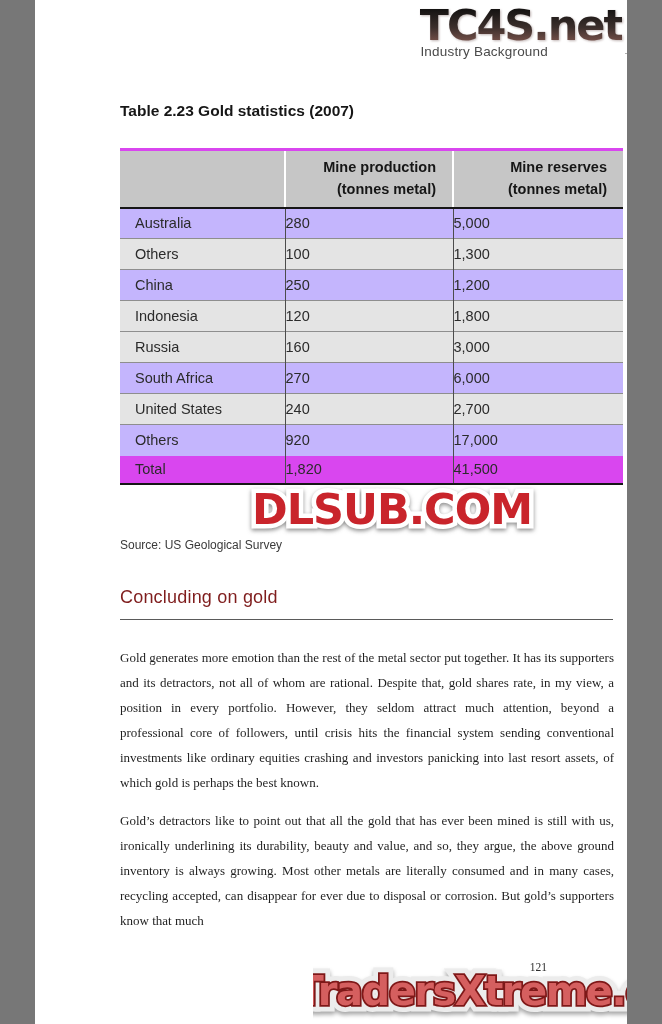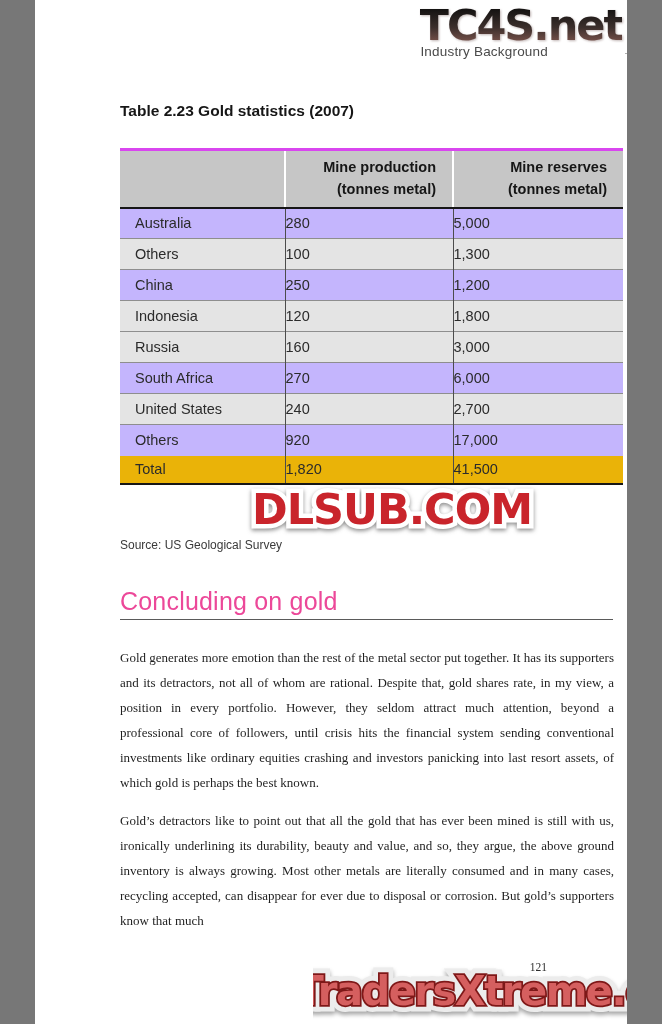--- a/index.html
+++ b/index.html
@@ -87,42 +87,42 @@
   }
   .gold-table tbody tr:first-child td { border-top: none; }
   .gold-table tbody td + td { border-left: 1px solid #4c4c4c; }
   .gold-table tbody tr.alt td { background: #e4e4e4; }
   .gold-table td:first-child { padding-left: 15px; }
   .gold-table td.num { text-align: left; padding-right: 16px; }
   .gold-table tr.total-row td {
     border-top: 3px solid #161616;
     border-bottom: 2px solid #161616;
     height: 28px;
-    background: #eab308;
+    background: #d946ef;
   }
   .source-line {
     position: absolute;
     top: 538px;
     left: 85px;
     font-size: 12px;
     color: #3a3a3a;
   }
 
   
   .wm-center { position: absolute; top: 480px; left: 183px; }
   .wm-bottom { position: absolute; top: 962px; left: 278px; }
 
   
   .section-heading {
     position: absolute;
     top: 587px;
     left: 85px;
-    font-size: 25px;
+    font-size: 18px;
     font-weight: normal;
-    color: #ec4899;
+    color: #7f1d1d;
     letter-spacing: 0.2px;
   }
   .section-rule {
     position: absolute;
     top: 619px;
     left: 85px;
     width: 493px;
     height: 1px;
     background: #5a5a5a;
   }

